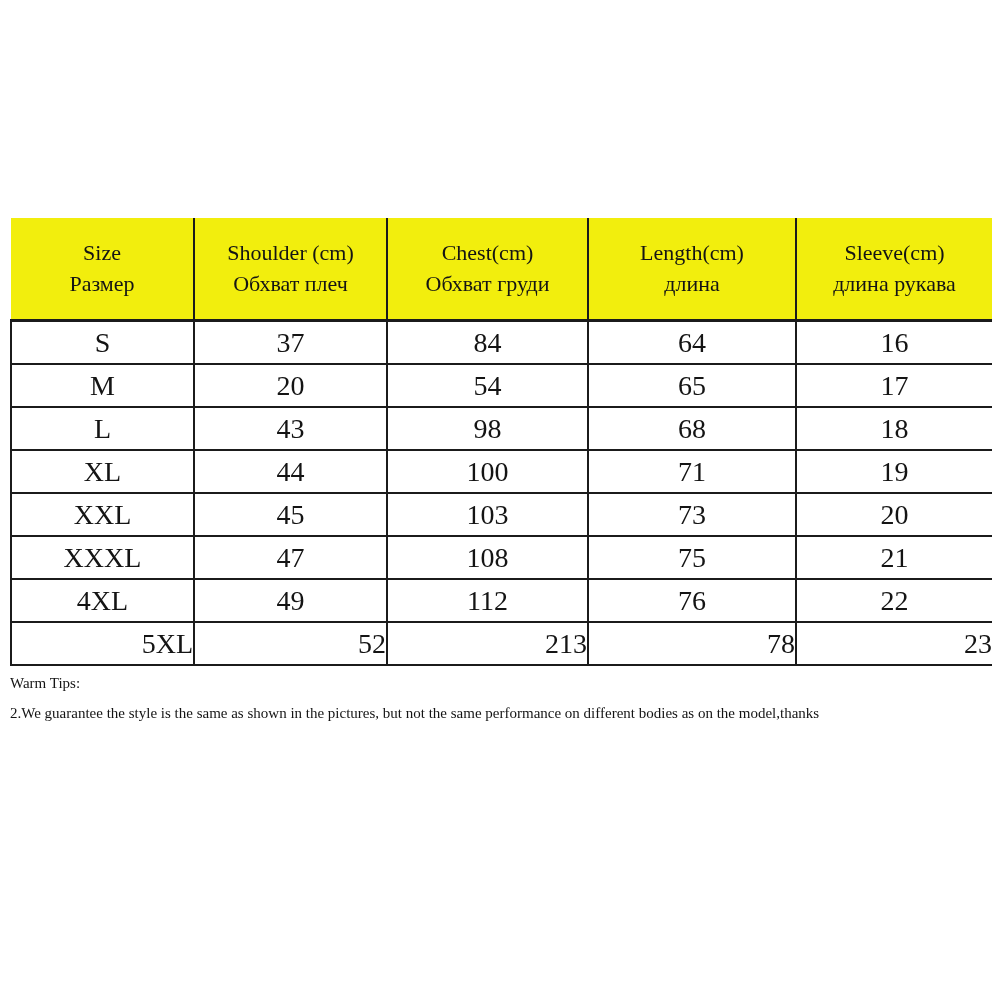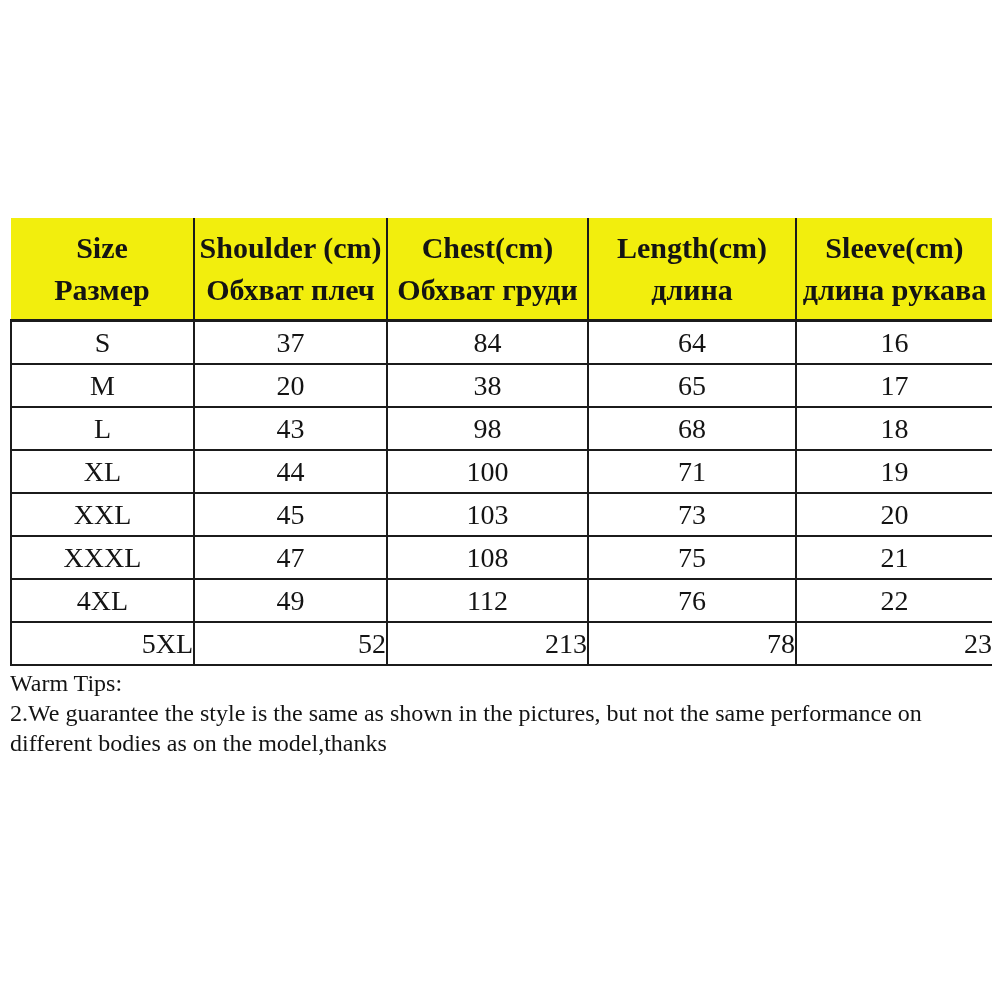--- a/index.html
+++ b/index.html
@@ -31,39 +31,39 @@
     vertical-align: middle;
     border-right: 2px solid var(--border, #1b1b1b);
   }
   table.size-table th:last-child,
   table.size-table td:last-child {
     border-right: none;
   }
   thead th {
     background: var(--header-bg, #f2ee0d);
     height: 101px;
-    font-size: 30px;
-    font-weight: bold;
+    font-size: 22px;
+    font-weight: normal;
     line-height: 1.38;
     border-bottom: 3px solid var(--border, #1b1b1b);
   }
   tbody td {
     height: 41px;
     font-size: 28px;
     border-top: 2px solid var(--border, #1b1b1b);
   }
   tbody tr:first-child td { border-top: none; }
   tbody tr:last-child td { border-bottom: 2px solid var(--border, #1b1b1b); text-align: right; }
   tbody td:first-child { border-left: 2px solid var(--border, #1b1b1b); }
   .notes {
     position: absolute;
     left: 10px;
     top: 668px;
     width: 982px;
-    font-size: 24px;
+    font-size: 15px;
     line-height: 30px;
   }
   .note-line { white-space: normal; }
 </style>
 </head>
 <body>
 
 <div class="canvas">
 
   <table class="size-table">
@@ -102,21 +102,21 @@
         <tr>
           <td>S</td>
           <td>37</td>
           <td>84</td>
           <td>64</td>
           <td>16</td>
         </tr>
         <tr>
           <td>M</td>
           <td>20</td>
-          <td>38</td>
+          <td>54</td>
           <td>65</td>
           <td>17</td>
         </tr>
         <tr>
           <td>L</td>
           <td>43</td>
           <td>98</td>
           <td>68</td>
           <td>18</td>
         </tr>

